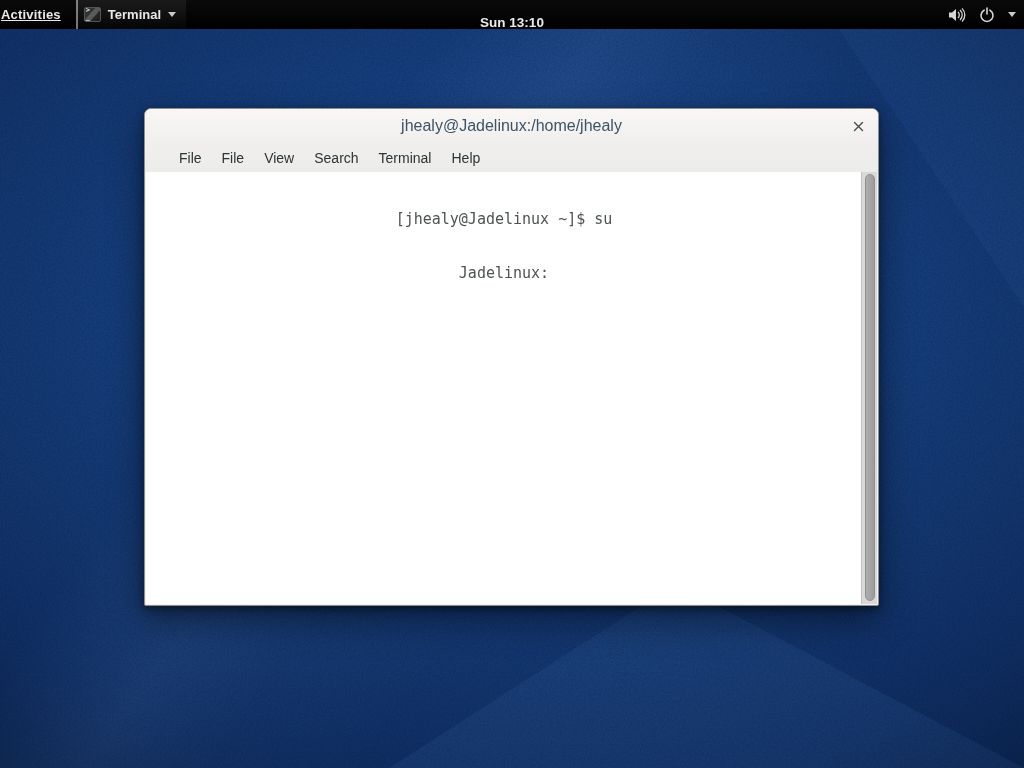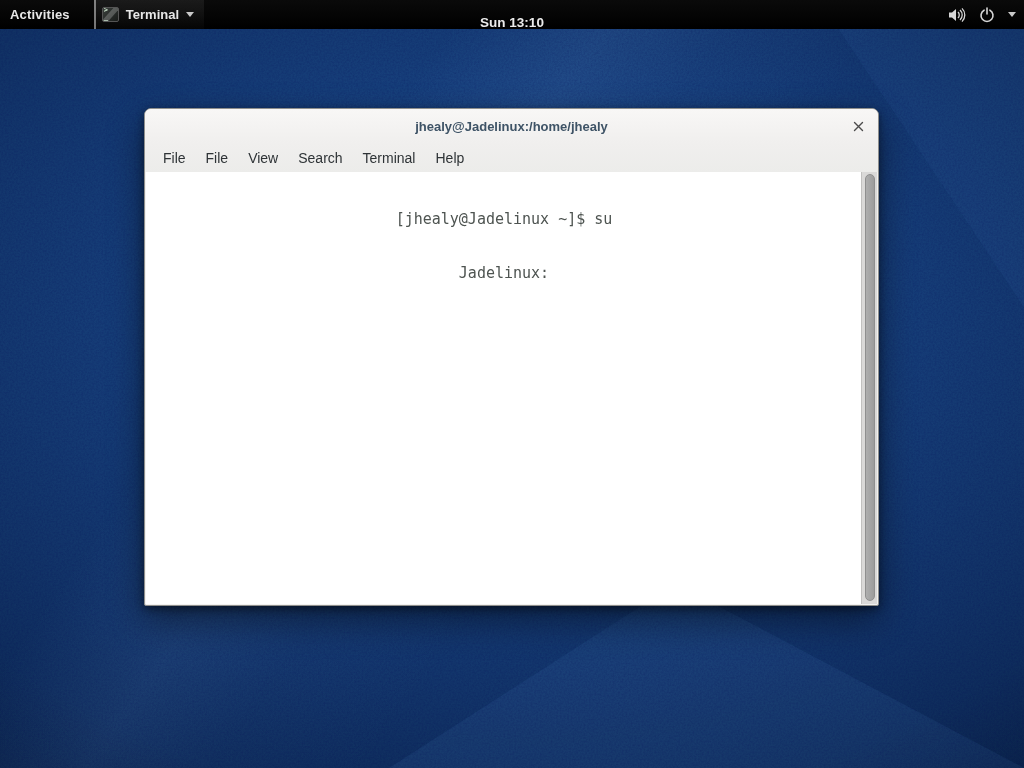--- a/index.html
+++ b/index.html
@@ -39,21 +39,21 @@
   
   .topbar {
     position: absolute; top: 0; left: 0; width: 1024px; height: 29px;
     background: linear-gradient(#0a0a0a, #000); color: #d9d9d9;
     display: flex; align-items: stretch; z-index: 30;
   }
   .tb-btn {
     display: flex; align-items: center; font-size: 13px; font-weight: 700;
     color: #e8e8e8; cursor: default;
   }
-  .activities { padding: 0 10px; letter-spacing: .2px; }
+  .activities { padding: 0 1px; letter-spacing: .2px; text-decoration: underline; }
   .appmenu {
     margin-left: 14px; padding: 0 10px 0 6px; gap: 7px;
     border-left: 2px solid rgba(255,255,255,0.45);
     background: linear-gradient(rgba(255,255,255,0.07), rgba(255,255,255,0.02));
   }
   .term-ico {
     width: 17px; height: 15px; background: linear-gradient(135deg, #3a3f3c, #191c1a);
     border: 1px solid #555; border-radius: 2px; position: relative; overflow: hidden;
   }
   .term-ico .slash {
@@ -79,28 +79,28 @@
   .window {
     position: absolute; left: 144px; top: 108px; width: 735px; height: 498px;
     background: #f2f1f0; border: 1px solid #8f8f8c;
     border-radius: 7px 7px 2px 2px; z-index: 20;
     box-shadow: 0 3px 8px rgba(0,0,0,0.45), 0 14px 36px rgba(0,0,0,0.45);
   }
   .titlebar {
     height: 34px; position: relative; display: flex; align-items: center; justify-content: center;
     background: linear-gradient(#f8f7f6, #f0efee); border-radius: 6px 6px 0 0;
   }
-  .title { font-size: 13px; font-weight: 700; color: #3e5366; }
+  .title { font-size: 16px; font-weight: 400; color: #3e5366; }
   .close-btn {
     position: absolute; right: 10px; top: 50%; transform: translateY(-50%);
     width: 20px; height: 20px; display: flex; align-items: center; justify-content: center;
     border-radius: 3px;
   }
   .menubar {
-    height: 29px; display: flex; align-items: center; padding-left: 8px;
+    height: 29px; display: flex; align-items: center; padding-left: 24px;
     background: linear-gradient(#f0efee, #ececea); font-size: 14px; color: #2e3336;
   }
   .menu-item { padding: 0 10px; height: 100%; display: flex; align-items: center; }
 
   .term {
     position: absolute; left: 1px; right: 1px; top: 63px; bottom: 1px;
     background: #ffffff; overflow: hidden;
   }
   .term-text {
     position: absolute; left: 3px; top: 2px; right: 18px;

